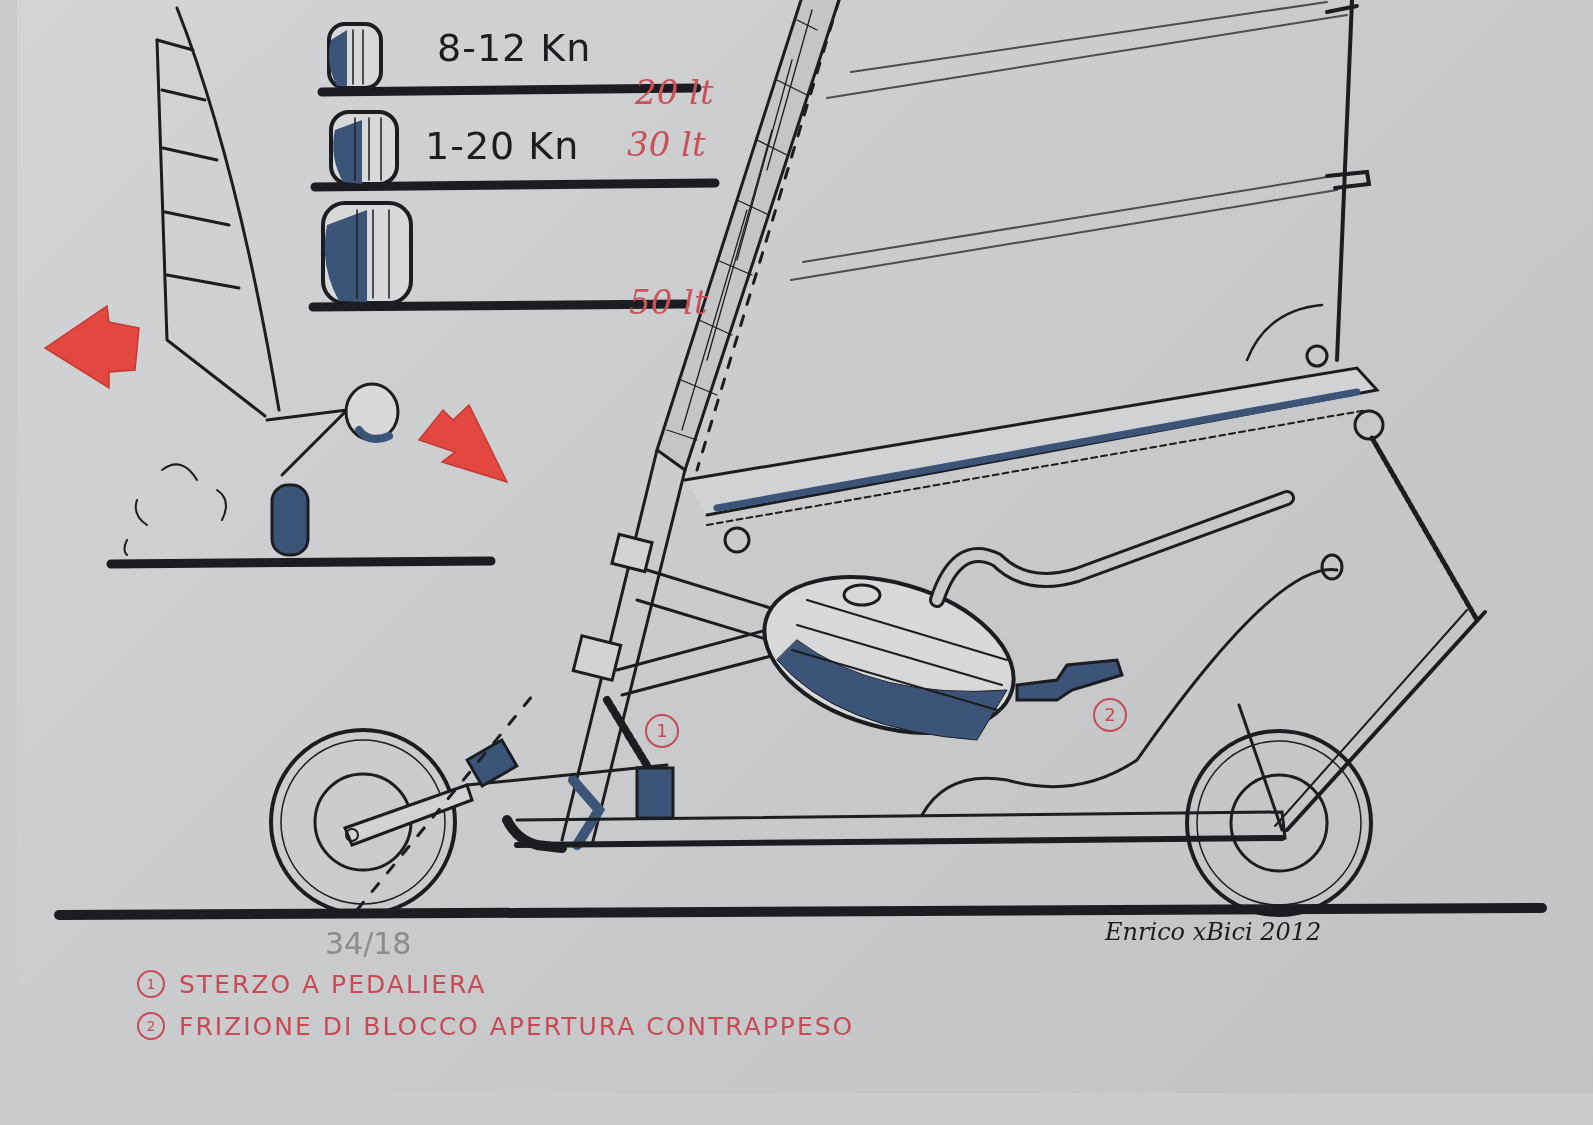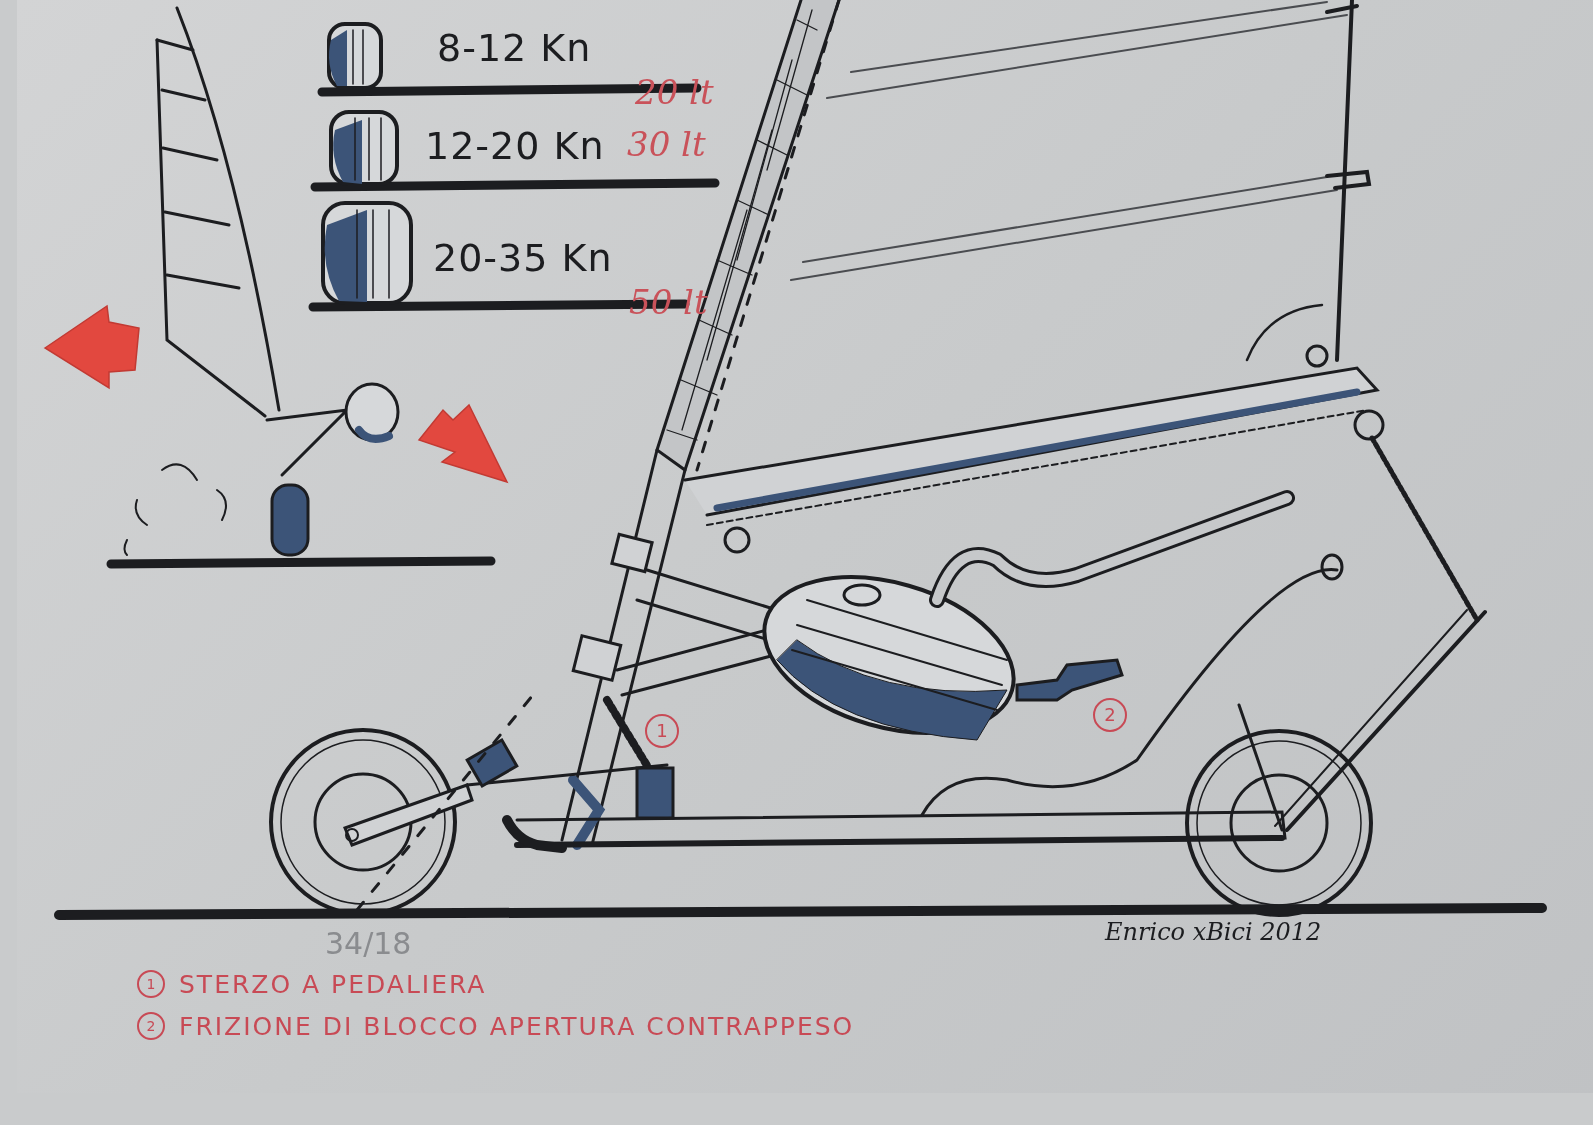--- a/index.html
+++ b/index.html
@@ -151,23 +151,22 @@
     <path d="M450 785 L650 765" stroke-width="3"></path>
     <rect x="455" y="748" width="40" height="30" fill="#3c5478" transform="rotate(-30 475 763)" stroke-width="3"></rect>
     <path d="M490 820 Q500 840 520 845 L545 848" stroke-width="10"></path>
     <path d="M340 910 L520 690" stroke-width="3" stroke-dasharray="10 14"></path>
     <line x1="42" y1="915" x2="1525" y2="908" stroke-width="10"></line>
   </g>
 </svg>
 
 <div class="lbl ink" style="left:420px;top:26px;">8-12 Kn</div>
 <div class="lbl red" style="left:618px;top:28px;margin-top:44px;">20 lt</div>
-<div class="lbl ink" style="left:408px;top:124px;">12-20 Kn</div>
+<div class="lbl ink" style="left:408px;top:124px;">1-20 Kn</div>
 <div class="lbl red" style="left:610px;top:124px;">30 lt</div>
-<div class="lbl ink" style="left:416px;top:236px;">20-35 Kn</div>
 <div class="lbl red" style="left:612px;top:238px;margin-top:44px;">50 lt</div>
 
 <div class="callout" style="left:628px;top:714px;">1</div>
 <div class="callout" style="left:1076px;top:698px;">2</div>
 
 <div class="lbl pencil" style="left:308px;top:926px;">34/18</div>
 
 <div class="lbl sig" style="left:1088px;top:918px;">Enrico xBici 2012</div>
 
 <div>

